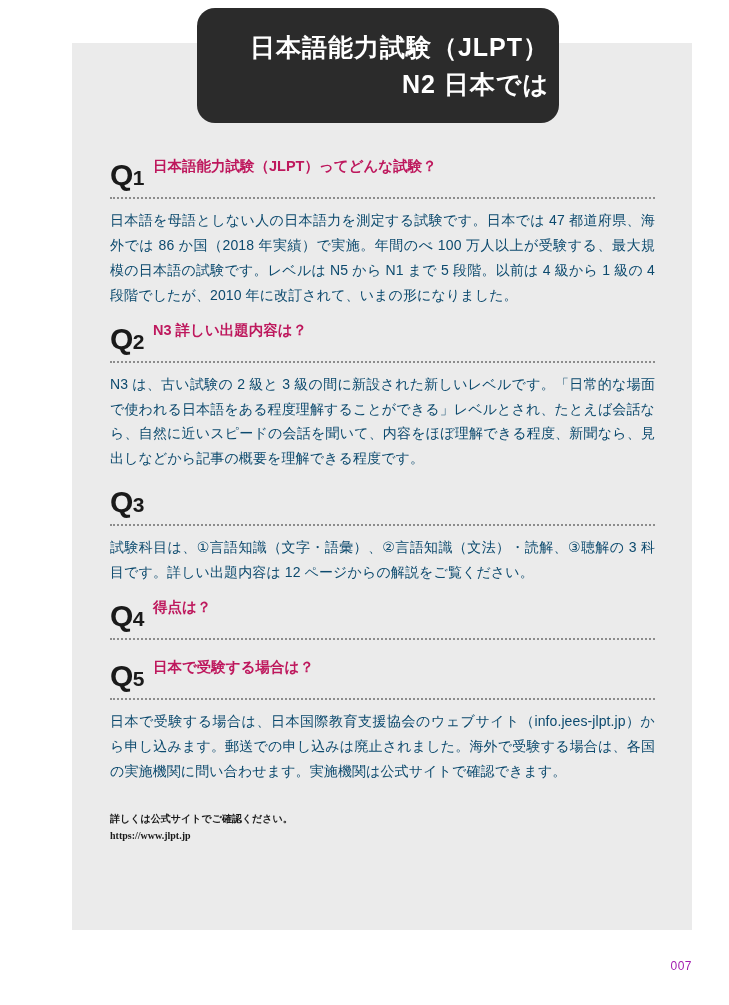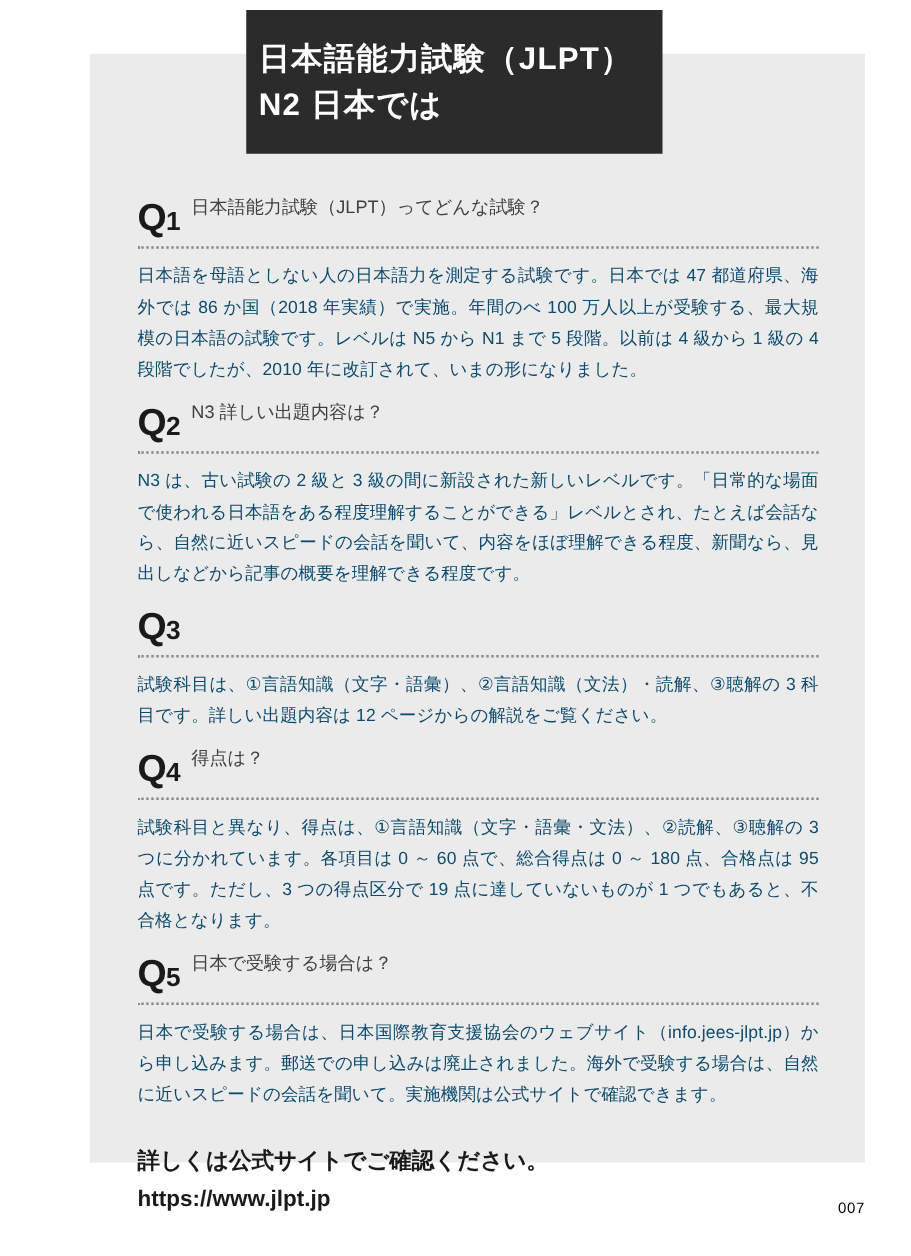--- a/index.html
+++ b/index.html
@@ -26,26 +26,26 @@
     left: 72px;
     top: 43px;
     width: 620px;
     height: 887px;
     background: #ebebeb;
   }
   .title-block {
     position: absolute;
     left: 197px;
     top: 8px;
-    width: 333px;
+    width: 362px;
     height: 115px;
     background: #2b2b2b;
-    border-radius: 0;
+    border-radius: 18px;
     display: flex;
-    align-items: flex-start;
+    align-items: flex-end;
     justify-content: center;
     flex-direction: column;
     box-sizing: border-box;
     padding: 8px 10px;
   }
   .title-line {
     color: #ffffff;
     font-size: 25px;
     font-weight: bold;
     letter-spacing: 1px;
@@ -75,55 +75,56 @@
     letter-spacing: -0.5px;
     line-height: 1.1;
     white-space: nowrap;
   }
   .qnum .sub {
     font-size: 21px;
     font-weight: bold;
   }
   .qtext {
     font-size: 14.5px;
-    font-weight: normal;
-    color: #404040;
+    font-weight: bold;
+    color: #be185d;
     line-height: 1.3;
     position: relative;
     top: -1px;
   }
   .divider {
     border-top: 2px dotted #8c8c8c;
     margin-top: 6px;
     margin-bottom: 9px;
     height: 0;
   }
   .qbody {
     font-size: 14px;
     line-height: 1.78;
     color: #0c4a6e;
     text-align: justify;
     letter-spacing: 0.1px;
   }
   .footer-note {
     margin-top: 26px;
-    font-size: 18px;
+    font-size: 10px;
     font-weight: bold;
     line-height: 1.7;
     color: #1a1a1a;
+    font-family: Liberation Serif, serif;
   }
   .footer-note div {
     white-space: nowrap;
   }
   .page-number {
     position: absolute;
     right: 37px;
     bottom: 32px;
     font-size: 12px;
-    color: #000000;
+    color: #a21caf;
     letter-spacing: 0.5px;
   }
 </style>
 </head>
 <body>
 
 <div class="page">
 
   <div class="panel"></div>
 
@@ -159,30 +160,29 @@
       <div class="divider"></div>
       <div class="qbody">試験科目は、①言語知識（文字・語彙）、②言語知識（文法）・読解、③聴解の 3 科目です。詳しい出題内容は 12 ページからの解説をご覧ください。</div>
     </div>
 
     <div class="qblock">
       <div class="qhead">
         <span class="qnum"><span>Q</span><span class="sub">4</span></span>
         <span class="qtext">得点は？</span>
       </div>
       <div class="divider"></div>
-      <div class="qbody">試験科目と異なり、得点は、①言語知識（文字・語彙・文法）、②読解、③聴解の 3 つに分かれています。各項目は 0 ～ 60 点で、総合得点は 0 ～ 180 点、合格点は 95 点です。ただし、3 つの得点区分で 19 点に達していないものが 1 つでもあると、不合格となります。</div>
     </div>
 
     <div class="qblock">
       <div class="qhead">
         <span class="qnum"><span>Q</span><span class="sub">5</span></span>
         <span class="qtext">日本で受験する場合は？</span>
       </div>
       <div class="divider"></div>
-      <div class="qbody">日本で受験する場合は、日本国際教育支援協会のウェブサイト（info.jees-jlpt.jp）から申し込みます。郵送での申し込みは廃止されました。海外で受験する場合は、自然に近いスピードの会話を聞いて。実施機関は公式サイトで確認できます。</div>
+      <div class="qbody">日本で受験する場合は、日本国際教育支援協会のウェブサイト（info.jees-jlpt.jp）から申し込みます。郵送での申し込みは廃止されました。海外で受験する場合は、各国の実施機関に問い合わせます。実施機関は公式サイトで確認できます。</div>
     </div>
 
     <div class="footer-note">
       <div>詳しくは公式サイトでご確認ください。</div>
       <div>https://www.jlpt.jp</div>
     </div>
 
   </div>
 
   <div class="page-number">007</div>

